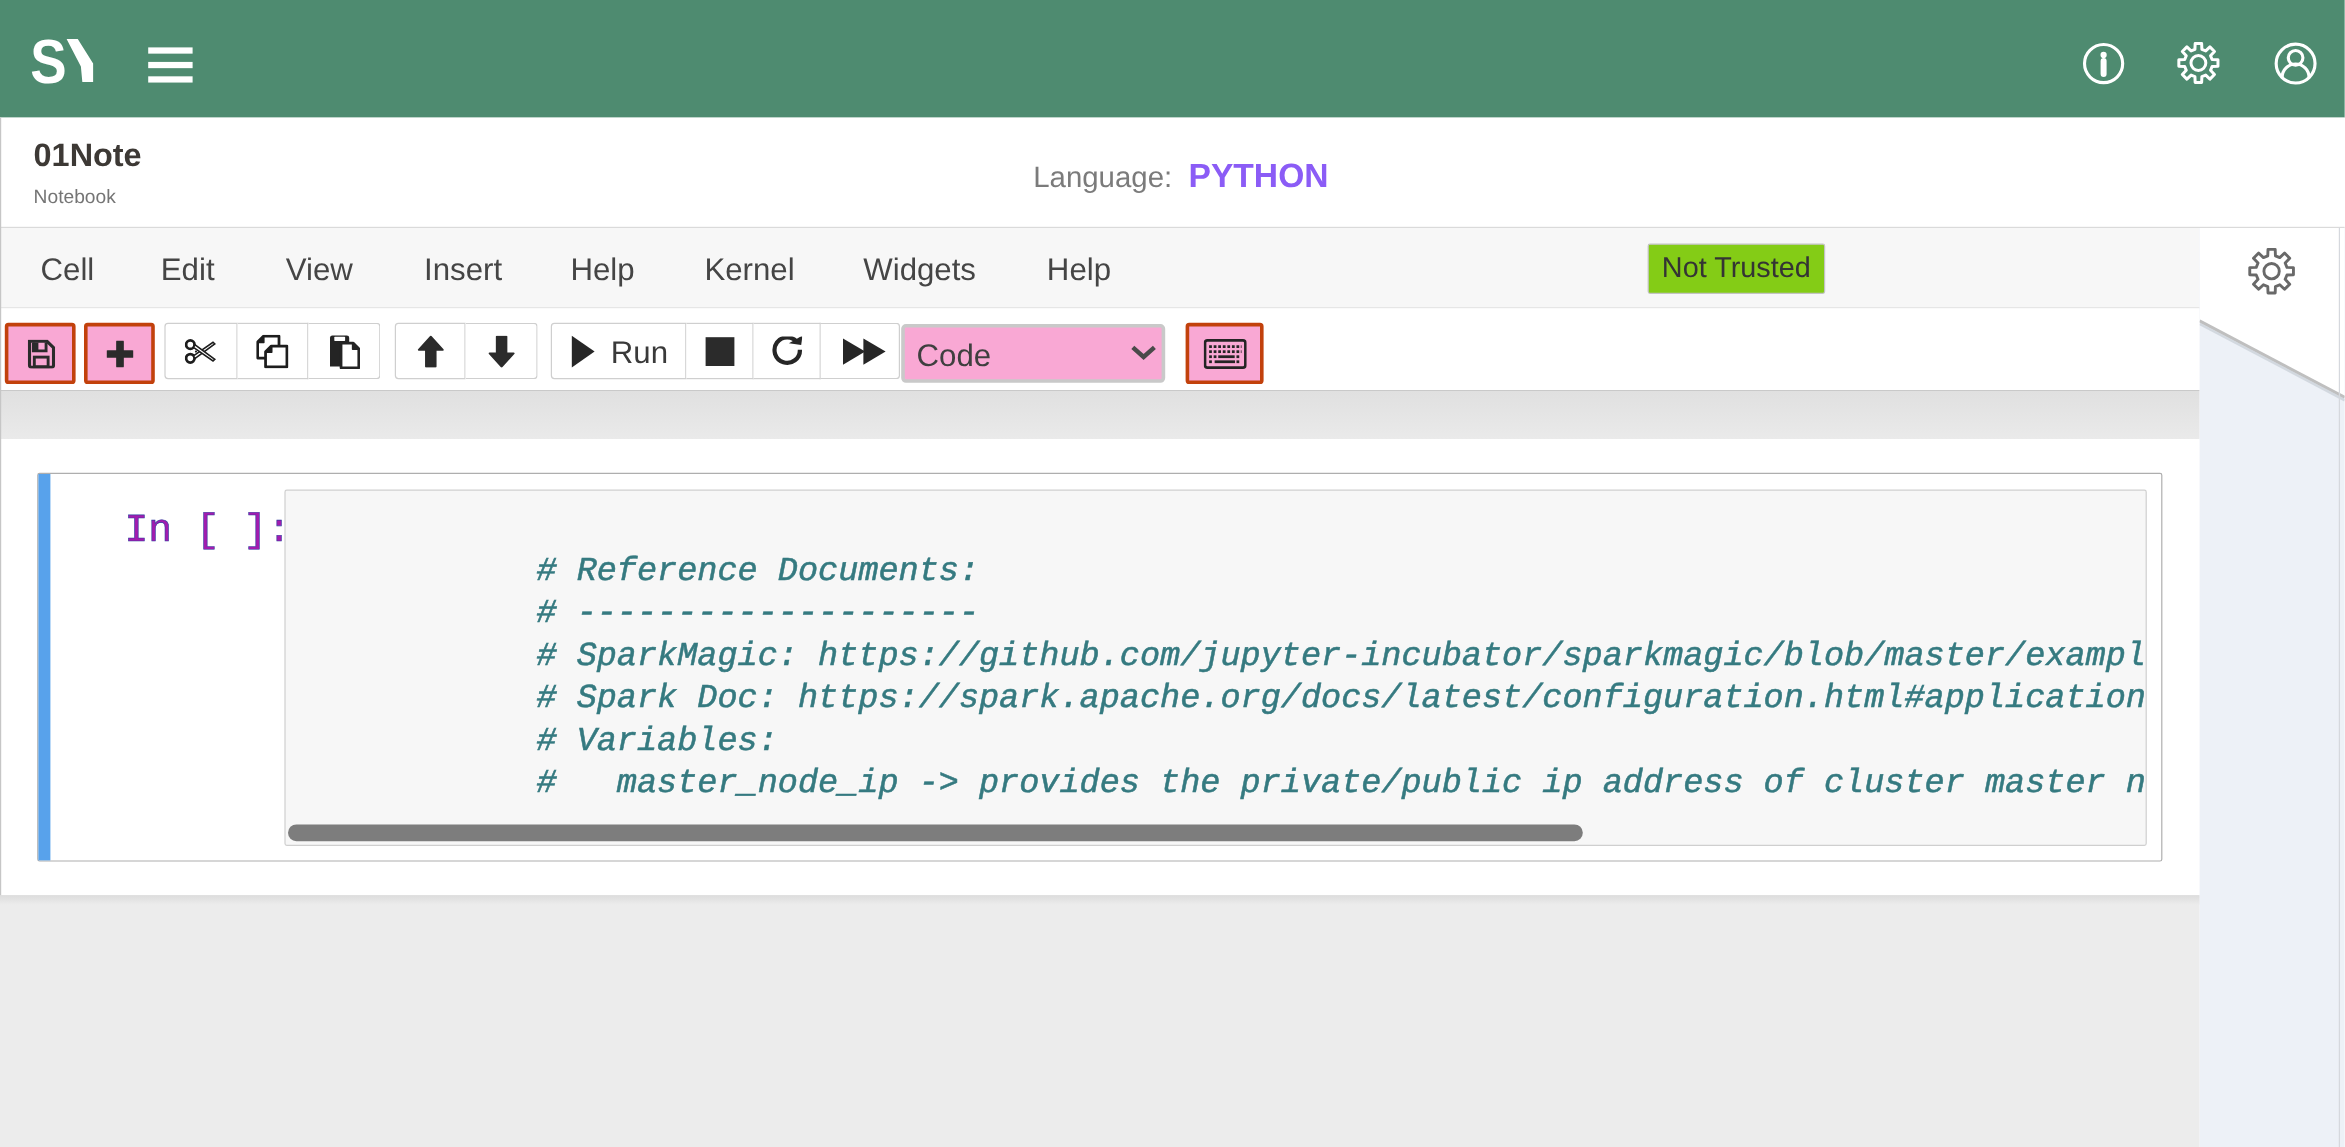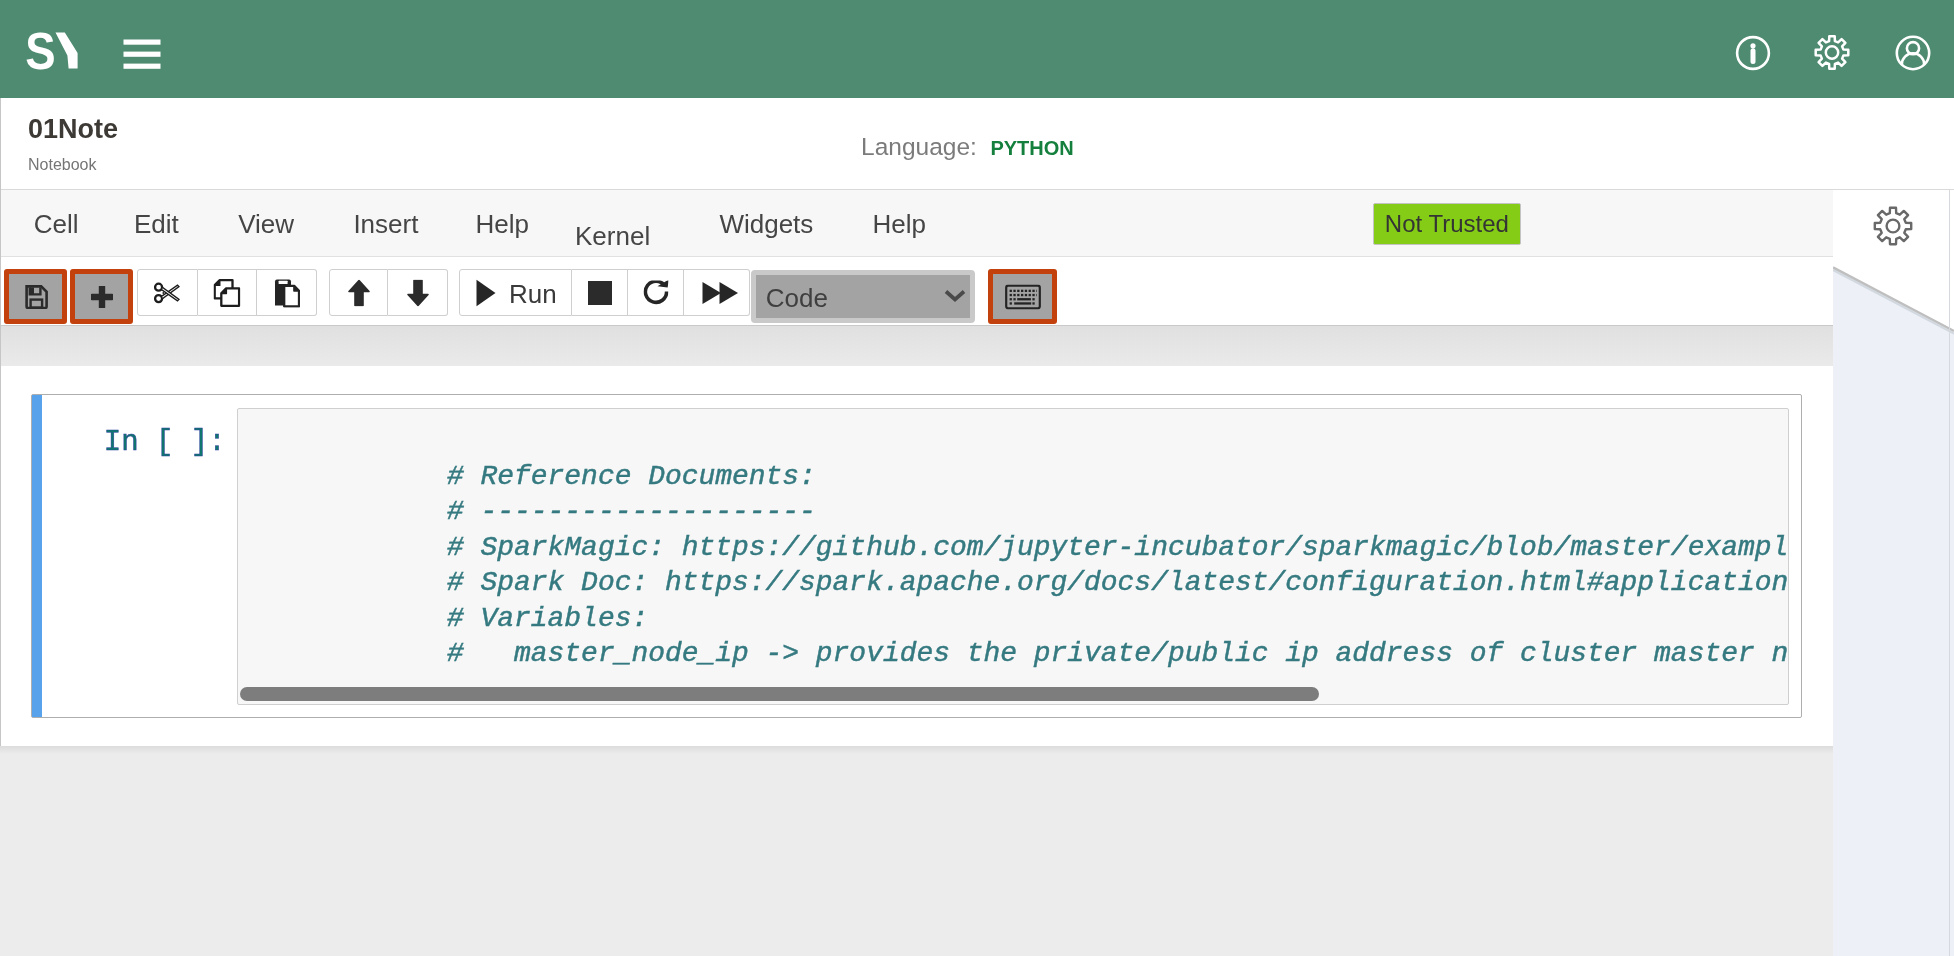--- a/index.html
+++ b/index.html
@@ -37,40 +37,40 @@
       <circle cx="0" cy="0" r="16.2"></circle>
       <circle cx="0" cy="-4.8" r="6.1"></circle>
       <path d="M -11.2,11.5 A 11.2,11.2 0 0 1 11.2,11.5"></path>
     </g>
   </svg>
 </div>
 
 <div class="abs" style="left:0;top:98px;width:1954px;height:91px;background:#fff;border-bottom:1px solid #dadada;">
   <div class="abs" style="left:28px;top:18px;font-size:27px;line-height:27px;font-weight:bold;color:#3d3935;">01Note</div>
   <div class="abs" style="left:28px;top:53.5px;font-size:16px;line-height:25px;color:#757575;">Notebook</div>
-  <div class="abs" style="left:861px;top:37px;font-size:24.5px;line-height:24.5px;color:#7b7b7b;">Language:&nbsp; <span style="font-size:20px;font-weight:bold;color:#15803d;">PYTHON</span></div>
+  <div class="abs" style="left:861px;top:37px;font-size:24.5px;line-height:24.5px;color:#7b7b7b;">Language:&nbsp; <span style="font-size:28px;font-weight:bold;color:#8b5cf6;">PYTHON</span></div>
 </div>
 
 <div class="abs" style="left:0;top:190px;width:1833px;height:766px;background:#fff;">
 
   <div class="abs" style="left:0;top:0;width:1833px;height:66px;background:#f7f7f7;border-bottom:1px solid #e1e1e1;">
     <span class="abs menu" style="left:33.8px;">Cell</span>
     <span class="abs menu" style="left:134px;">Edit</span>
     <span class="abs menu" style="left:238.2px;">View</span>
     <span class="abs menu" style="left:353.4px;">Insert</span>
     <span class="abs menu" style="left:475.4px;">Help</span>
-    <span class="abs menu" style="left:575px;margin-top:12px;">Kernel</span>
+    <span class="abs menu" style="left:587px;">Kernel</span>
     <span class="abs menu" style="left:719.4px;">Widgets</span>
     <span class="abs menu" style="left:872.4px;">Help</span>
     <div class="abs" style="left:1372.9px;top:12.8px;width:146px;height:40px;background:#84cc16;border:1px solid #c3c3c3;border-radius:2px;
          display:flex;align-items:center;justify-content:center;font-size:24px;color:#343434;">Not Trusted</div>
   </div>
   <style>
     .menu{top:20.5px;font-size:26px;line-height:26px;color:#454545;}
-    .btn{position:absolute;top:12px;height:45px;background:#a3a3a3;border:5px solid #c2410c;border-radius:3px;}
+    .btn{position:absolute;top:12px;height:45px;background:#f9a8d4;border:3px solid #c2410c;border-radius:3px;}
     .grp{position:absolute;top:12px;height:32px;display:flex;}
     .grp .cell{border-top:1px solid #cfcfcf;border-bottom:1px solid #cfcfcf;border-right:1px solid #cfcfcf;background:#fff;height:45px;position:relative;}
     .grp .cell:first-child{border-left:1px solid #cfcfcf;border-radius:3px 0 0 3px;}
     .grp .cell:last-child{border-radius:0 3px 3px 0;}
     .grp .cell svg,.btn svg{position:absolute;left:50%;top:50%;transform:translate(-50%,-50%);}
   </style>
 
   <div class="abs" style="left:0;top:67px;width:1833px;height:68px;background:#fff;">
 
     <div class="btn" style="left:4px;width:53px;">
@@ -203,21 +203,21 @@
   <div class="abs" style="left:0;top:135px;width:1833px;height:40px;border-top:1px solid #c9c9c9;background:linear-gradient(180deg,#e0e0e0,#eaeaea);"></div>
 
   <div class="abs" style="left:0;top:176px;width:1833px;height:380px;background:#fff;"></div>
 
   <div class="abs" style="left:0;top:556px;width:1833px;height:210px;background:#ececec;">
     <div style="width:100%;height:8px;background:linear-gradient(180deg,#dcdcdc,#ececec);"></div>
   </div>
 
   <div class="abs" style="left:31px;top:203.7px;width:1768.5px;height:322.3px;border:1px solid #aeaeae;border-radius:2px;background:#fff;">
     <div class="abs" style="left:0;top:0;width:10.3px;height:100%;background:#58a2eb;"></div>
-    <div class="abs" style="left:71.8px;top:34px;font-family:'Liberation Mono',monospace;font-size:29px;line-height:27.8px;color:#0f766e;-webkit-text-stroke:0.5px #2e3d9e;">In&nbsp;[&nbsp;]:</div>
+    <div class="abs" style="left:71.8px;top:34px;font-family:'Liberation Mono',monospace;font-size:33px;line-height:27.8px;color:#a21caf;-webkit-text-stroke:0.5px #2e3d9e;">In&nbsp;[&nbsp;]:</div>
 
     <div class="abs" style="left:204.5px;top:13px;width:1550.5px;height:295px;background:#f7f7f7;border:1px solid #cfcfcf;border-radius:2px;overflow:hidden;">
       <div class="abs" style="left:209.5px;top:50px;font-family:'Liberation Mono',monospace;font-style:italic;font-size:27.95px;line-height:35.5px;color:#357a80;-webkit-text-stroke:0.45px #357a80;white-space:pre;"># Reference Documents:
 # --------------------
 # SparkMagic: https://github.com/jupyter-incubator/sparkmagic/blob/master/examples
 # Spark Doc: https://spark.apache.org/docs/latest/configuration.html#application
 # Variables:
 #   master_node_ip -&gt; provides the private/public ip address of cluster master n</div>
       <div class="abs" style="left:2.5px;top:278.6px;width:1079px;height:14px;border-radius:7px;background:#7d7d7d;"></div>
     </div>

